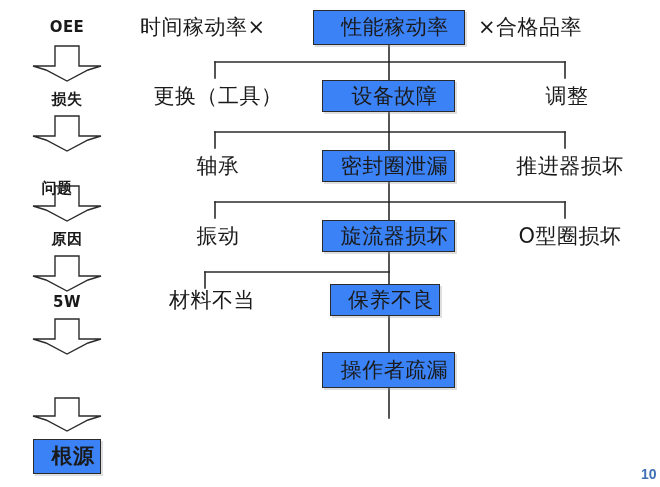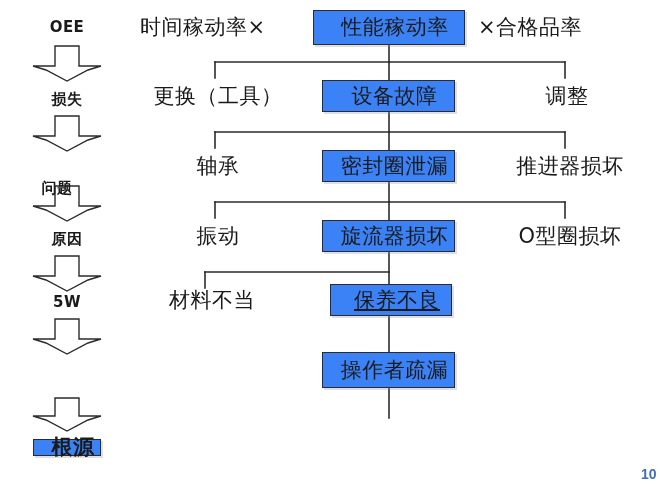--- a/index.html
+++ b/index.html
@@ -153,21 +153,21 @@
 
   <div class="node plain cjk lbl-stage" style="left:22px; top:82px; width:90px; height:34px;">损失</div>
 
   <div class="node plain cjk lbl-stage" style="left:12px; top:152px; width:90px; height:34px;margin-top:19px;">问题</div>
 
   <div class="node plain cjk lbl-stage" style="left:22px; top:222px; width:90px; height:34px;">原因</div>
 
   <div class="node plain cjk lbl-stage bold-latin" style="left:22px; top:286px; width:90px; height:33px;">5W</div>
 
 
-  <div class="node boxed cjk lbl-stage-box" style="left:33px; top:439px; width:68px; height:17px;">根源</div>
+  <div class="node boxed cjk lbl-stage-box" style="left:33px; top:439px; width:68px; height:35px;">根源</div>
 
   <div class="node plain cjk node-side" style="left:138px; top:80px; width:160px; height:32px;">更换（工具）</div>
 
   <div class="node boxed cjk node-main" style="left:322px; top:80px; width:133px; height:32px;">设备故障</div>
 
   <div class="node plain cjk node-side" style="left:512px; top:80px; width:110px; height:32px;">调整</div>
 
   <div class="node plain cjk node-side" style="left:158px; top:150px; width:120px; height:32px;">轴承</div>
 
   <div class="node boxed cjk node-main" style="left:322px; top:150px; width:133px; height:32px;">密封圈泄漏</div>
@@ -175,20 +175,20 @@
   <div class="node plain cjk node-side" style="left:495px; top:150px; width:150px; height:32px;">推进器损坏</div>
 
   <div class="node plain cjk node-side" style="left:158px; top:220px; width:120px; height:32px;">振动</div>
 
   <div class="node boxed cjk node-main" style="left:322px; top:220px; width:133px; height:32px;">旋流器损坏</div>
 
   <div class="node plain cjk node-side" style="left:495px; top:220px; width:150px; height:32px;">O型圈损坏</div>
 
   <div class="node plain cjk node-side" style="left:142px; top:284px; width:140px; height:32px;">材料不当</div>
 
-  <div class="node boxed cjk node-main" style="left:330px; top:284px; width:122px; height:32px;text-decoration:underline;">保养不良</div>
+  <div class="node boxed cjk node-main" style="left:330px; top:284px; width:110px; height:32px;">保养不良</div>
 
   <div class="node boxed cjk node-main" style="left:322px; top:352px; width:133px; height:36px;">操作者疏漏</div>
 
 
   <div class="page-number" style="left:641px; top:466px;">10</div>
 
 </div>
 
 </body></html>

